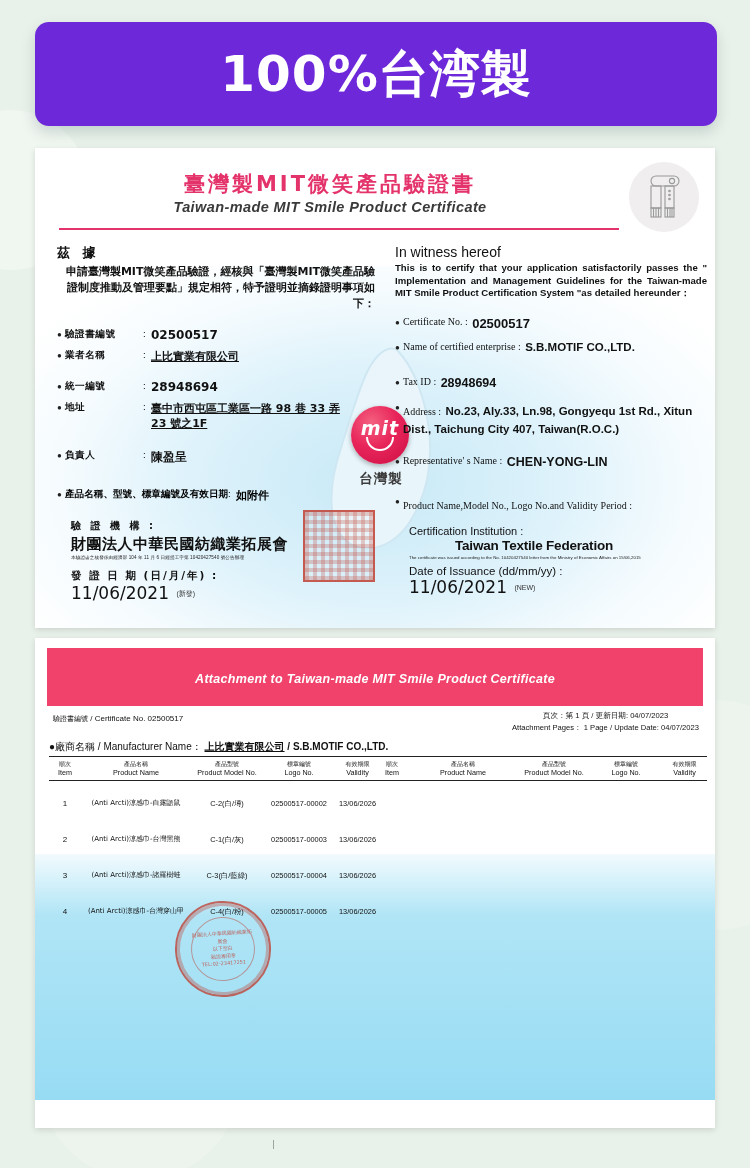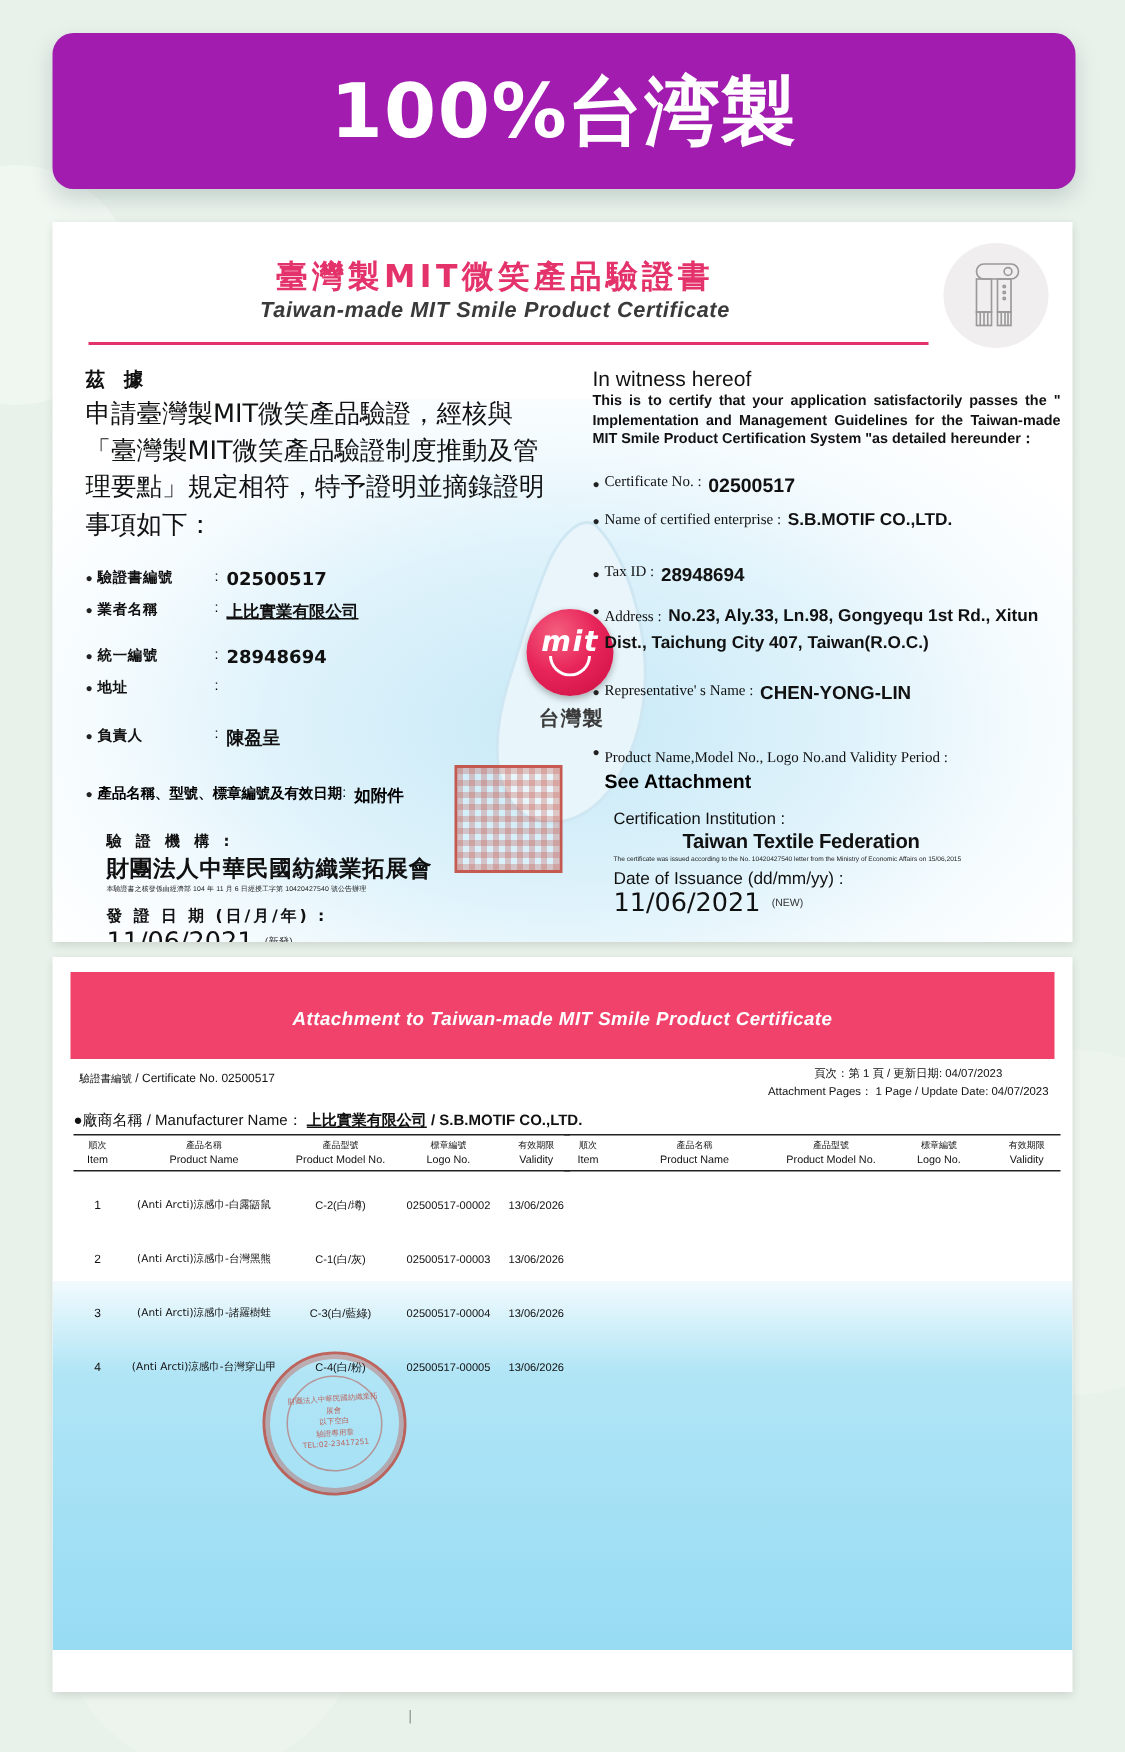--- a/index.html
+++ b/index.html
@@ -18,21 +18,21 @@
   .blob { position: absolute; border-radius: 50%; background: #f2f7f2; opacity: .75; }
   .b1 { left: -70px; top: 110px; width: 160px; height: 160px; }
   .b2 { left: 330px; top: 260px; width: 300px; height: 300px; background:#eef5ef; opacity:.5;}
   .b3 { left: 600px; top: 700px; width: 230px; height: 230px; background:#eef5ef; opacity:.55;}
   .b4 { left: 40px; top: 980px; width: 200px; height: 200px; background:#eff6f0; opacity:.5;}
   .b5 { left: 150px; top: 300px; width: 120px; height: 120px; background:#eef5ef; opacity:.45;}
 
   
   #banner {
     position: absolute; left: 35px; top: 22px; width: 682px; height: 104px;
-    background: #a21caf; border-radius: 14px;
+    background: #6d28d9; border-radius: 14px;
     box-shadow: 0 6px 14px rgba(60,90,100,.22);
     display: flex; align-items: center; justify-content: center;
   }
   #banner-text {
     color: #ffffff; font-size: 50px; font-weight: bold; letter-spacing: 1px;
     font-family: "DejaVu Sans", "Liberation Sans", sans-serif;
   }
 
   
   #cert {
@@ -68,21 +68,21 @@
     border-radius: 50%; background: #f0eeee;
     display: flex; align-items: center; justify-content: center;
   }
 
   .col { position: absolute; top: 96px; }
   .col-l { left: 22px; width: 318px; }
   .col-r { left: 360px; width: 312px; }
 
   .lead-zh { font-family: "DejaVu Sans", sans-serif; }
   .lead-h { font-size: 13px; font-weight: bold; color: #111; letter-spacing: 4px; }
-  .lead-b { font-size: 17px; font-weight: normal; color: #111; line-height: 1.45; margin-top: 2px; }
+  .lead-b { font-size: 11px; font-weight: bold; color: #111; line-height: 1.45; margin-top: 2px; text-align: right; }
   .lead-h-en { font-size: 14px; color: #111; font-weight: 400; }
   .lead-b-en { font-size: 9.6px; font-weight: bold; color: #111; line-height: 1.32; margin-top: 2px; text-align: justify; }
 
   .frow { display: flex; align-items: flex-start; margin-top: 7px; font-size: 10px; }
   .bullet { flex: none; width: 8px; color: #222; font-size: 8px; line-height: 14px; }
   .flabel-zh {
     flex: none; width: 78px; font-size: 9.6px; font-weight: bold; color: #111;
     font-family: "DejaVu Sans", sans-serif; letter-spacing: .5px;
     display: flex; justify-content: space-between;
   }
@@ -291,20 +291,21 @@
       <div class="frow" style="margin-top:16px">
         <span class="bullet">●</span>
         <span class="flabel-zh">統一編號</span>
         <span class="fcolon">:</span>
         <span class="fval">28948694</span>
       </div>
       <div class="frow">
         <span class="bullet">●</span>
         <span class="flabel-zh">地址</span>
         <span class="fcolon">:</span>
+        <span class="fval u sm" style="max-width:200px;display:inline-block">臺中市西屯區工業區一路 98 巷 33 弄 23 號之1F</span>
       </div>
       <div class="frow" style="margin-top:18px">
         <span class="bullet">●</span>
         <span class="flabel-zh">負責人</span>
         <span class="fcolon">:</span>
         <span class="fval">陳盈呈</span>
       </div>
       <div class="frow" style="margin-top:22px">
         <span class="bullet">●</span>
         <span style="font-size:9.6px;font-weight:bold;font-family:'DejaVu Sans',sans-serif">產品名稱、型號、標章編號及有效日期</span>
@@ -352,21 +353,20 @@
       </div>
       <div class="frow-en" style="margin-top:18px">
         <span class="bullet">●</span>
         <span class="flabel-en">Representative' s Name :</span>&nbsp;
         <span class="fval-en" style="font-size:12.5px">CHEN-YONG-LIN</span>
       </div>
       <div class="frow-en" style="margin-top:22px">
         <span class="bullet">●</span>
         <span>
           <span class="flabel-en">Product Name,Model No., Logo No.and Validity Period :</span>
-          <span style="display:block;font-size:13px;font-weight:bold">See Attachment</span>
         </span>
       </div>
 
       <div style="margin-top:12px;padding-left:14px">
         <div class="inst-label-en">Certification Institution :</div>
         <div class="inst-name-en">Taiwan Textile Federation</div>
         <div class="inst-fine-en">The certificate was issued according to the No. 10420427540 letter from the Ministry of Economic Affairs on 15/06,2015</div>
         <div class="date-label-en">Date of Issuance (dd/mm/yy) :</div>
         <div>
           <span class="date-val">11/06/2021</span>

